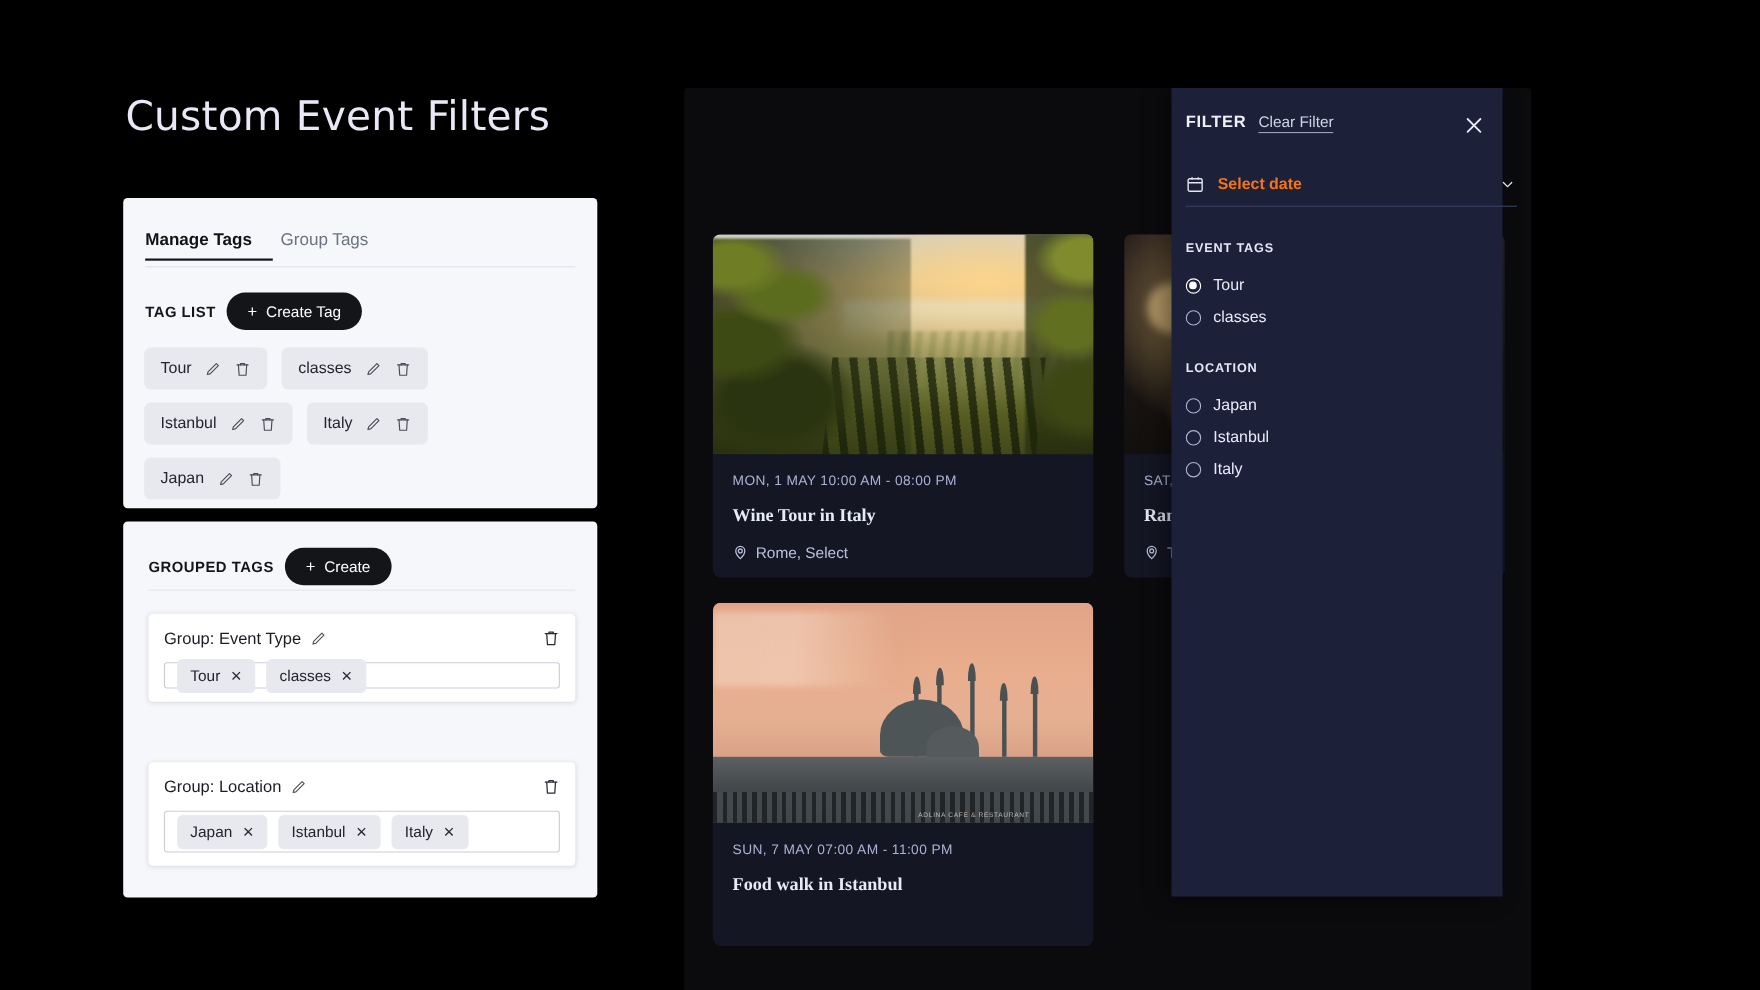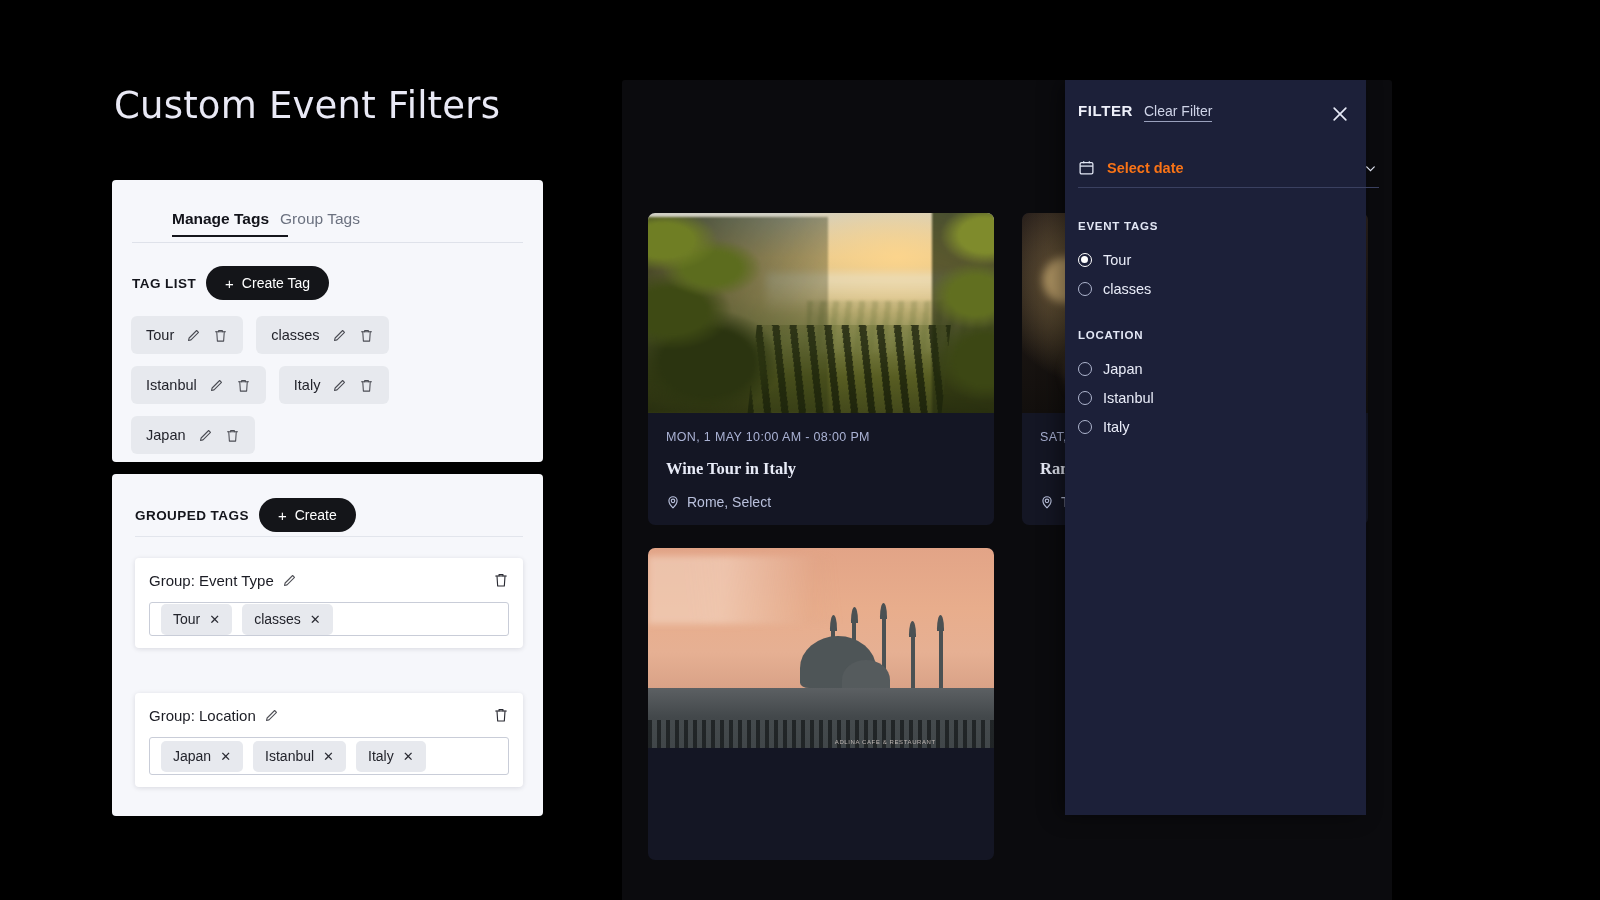--- a/index.html
+++ b/index.html
@@ -22,21 +22,21 @@
   
   .panel {
     position: absolute; left: 112px;
     background: #f6f7fb;
     border-radius: 4px;
     box-shadow: 0 1px 4px rgba(0,0,0,0.45);
   }
   #tags-panel { top: 180px; width: 431px; height: 282px; }
   #grouped-panel { top: 474px; width: 431px; height: 342px; }
 
-  .tabs { position: absolute; left: 20px; top: 30px; display: flex; gap: 11px; margin-left: 40px; }
+  .tabs { position: absolute; left: 20px; top: 30px; display: flex; gap: 26px; }
   .tab { font-size: 15.5px; color: #6c7280; padding-bottom: 9px; cursor: pointer; white-space: nowrap; }
   .tab.active { color: #12131a; font-weight: 700; }
   .tab.active::after {
     content: ""; position: absolute; left: 0; bottom: 0; width: 116px; height: 2.5px; background: #15161c;
   }
   .tabs-rule {
     position: absolute; left: 20px; top: 62px; width: 391px; height: 1px; background: #dfe2ea;
   }
 
   .section-head {
@@ -70,21 +70,21 @@
   .tag-chip .tname { font-size: 14.5px; color: #23242c; }
   .ic { width: 15px; height: 15px; display: inline-block; opacity: .82; cursor: pointer; }
   .ic svg { display: block; width: 100%; height: 100%; }
 
   
   .group-card {
     position: absolute; left: 23px; width: 388px;
     background: #ffffff; border-radius: 4px;
     box-shadow: 0 1px 5px rgba(20,25,50,0.13);
   }
-  #group-card-0 { top: 84px; height: 90px; }
+  #group-card-0 { top: 84px; height: 80px; }
   #group-card-1 { top: 219px; height: 94px; }
   .group-head {
     position: absolute; left: 14px; top: 14px; right: 14px;
     display: flex; align-items: center;
   }
   .group-title { font-size: 15px; color: #1b1c24; }
   .group-edit { margin-left: 8px; }
   .group-trash { position: absolute; right: 0; top: 0; width: 16px; height: 17px; }
   .group-box {
     position: absolute; left: 14px; right: 14px; top: 44px; bottom: 12px;
@@ -479,20 +479,24 @@
           <div class="min" style="left:59%;height:34%"></div>
           <div class="min" style="left:67.5%;height:36%"></div>
           <div class="min" style="left:76%;height:27%"></div>
           <div class="min" style="left:84%;height:30%"></div>
           <div class="ist-dome"></div>
           <div class="ist-dome2"></div>
           <div class="ist-base"></div>
           <div class="ist-base2"></div>
           <div class="ist-caption">ADLINA CAFE &amp; RESTAURANT</div>
         </div>
+      </div>
+      <div class="ev-body">
+        <div class="ev-date">SUN, 7 MAY  07:00 AM - 11:00 PM</div>
+        <div class="ev-title">Food walk in Istanbul</div>
       </div>
     </div>
 
   </div>
 
   <div id="filter-panel">
     <div class="fp-head">
       <span class="fp-title">FILTER</span>
       <span class="fp-clear">Clear Filter</span>
     </div>

